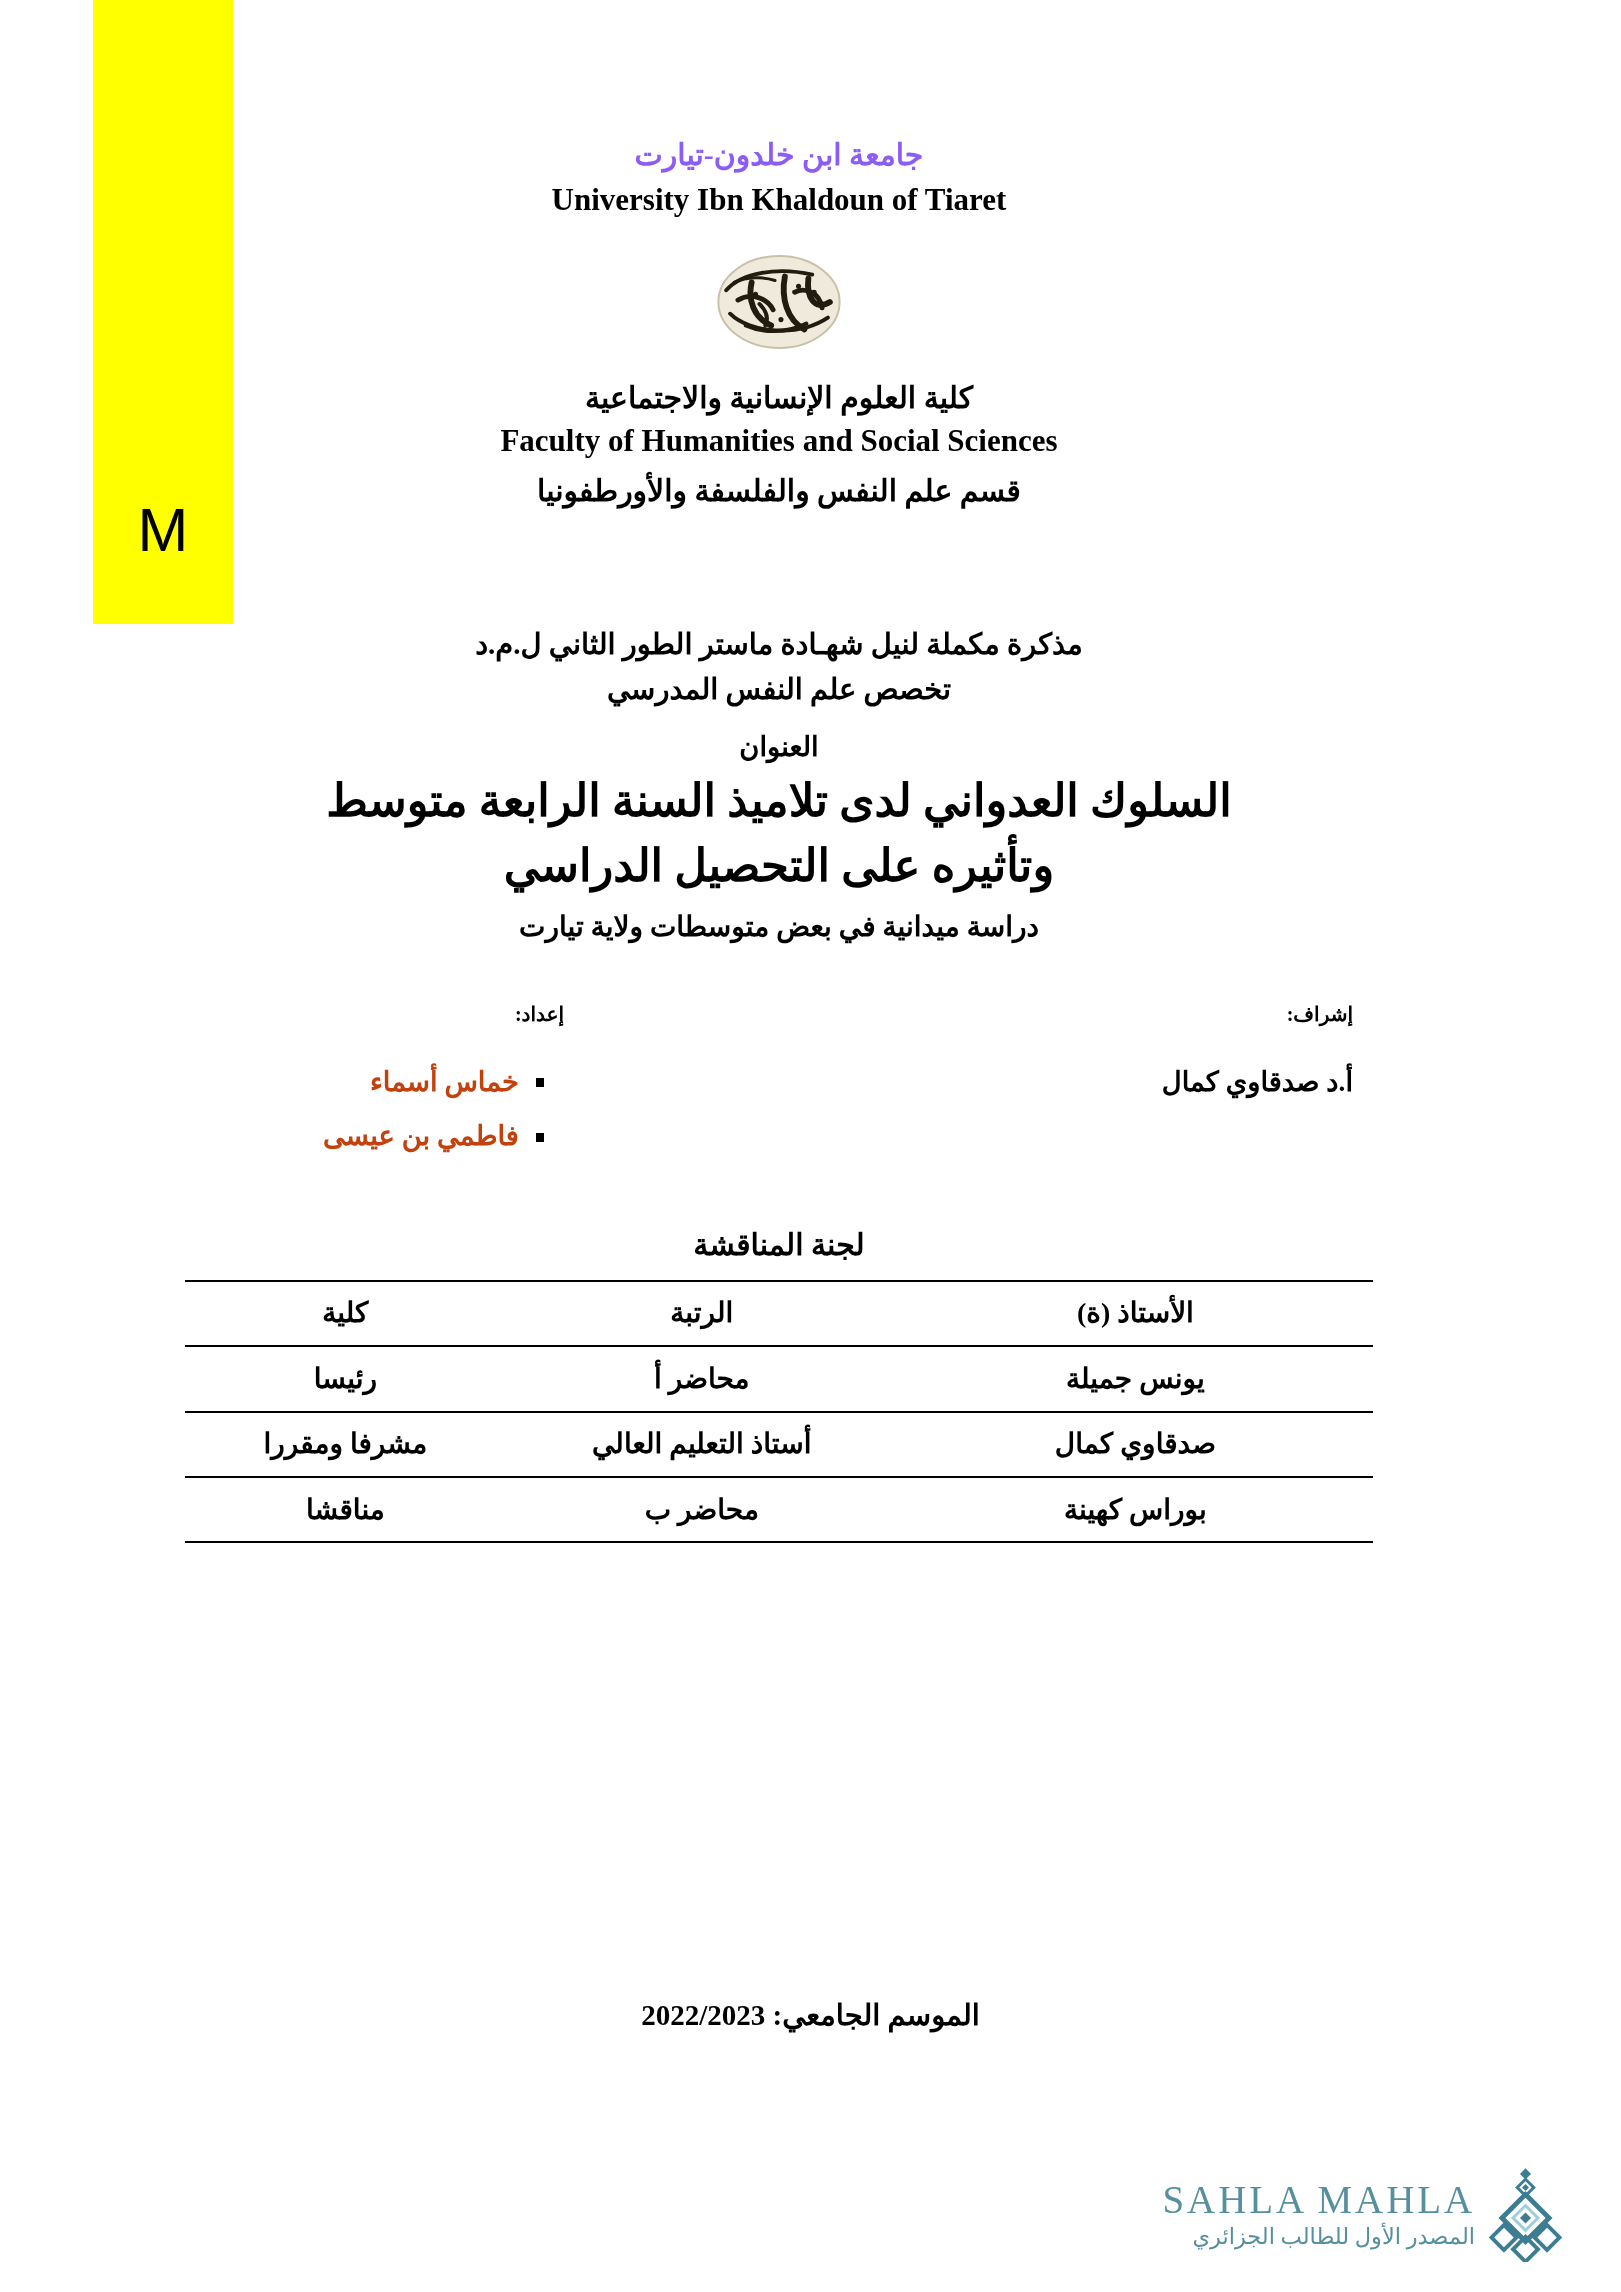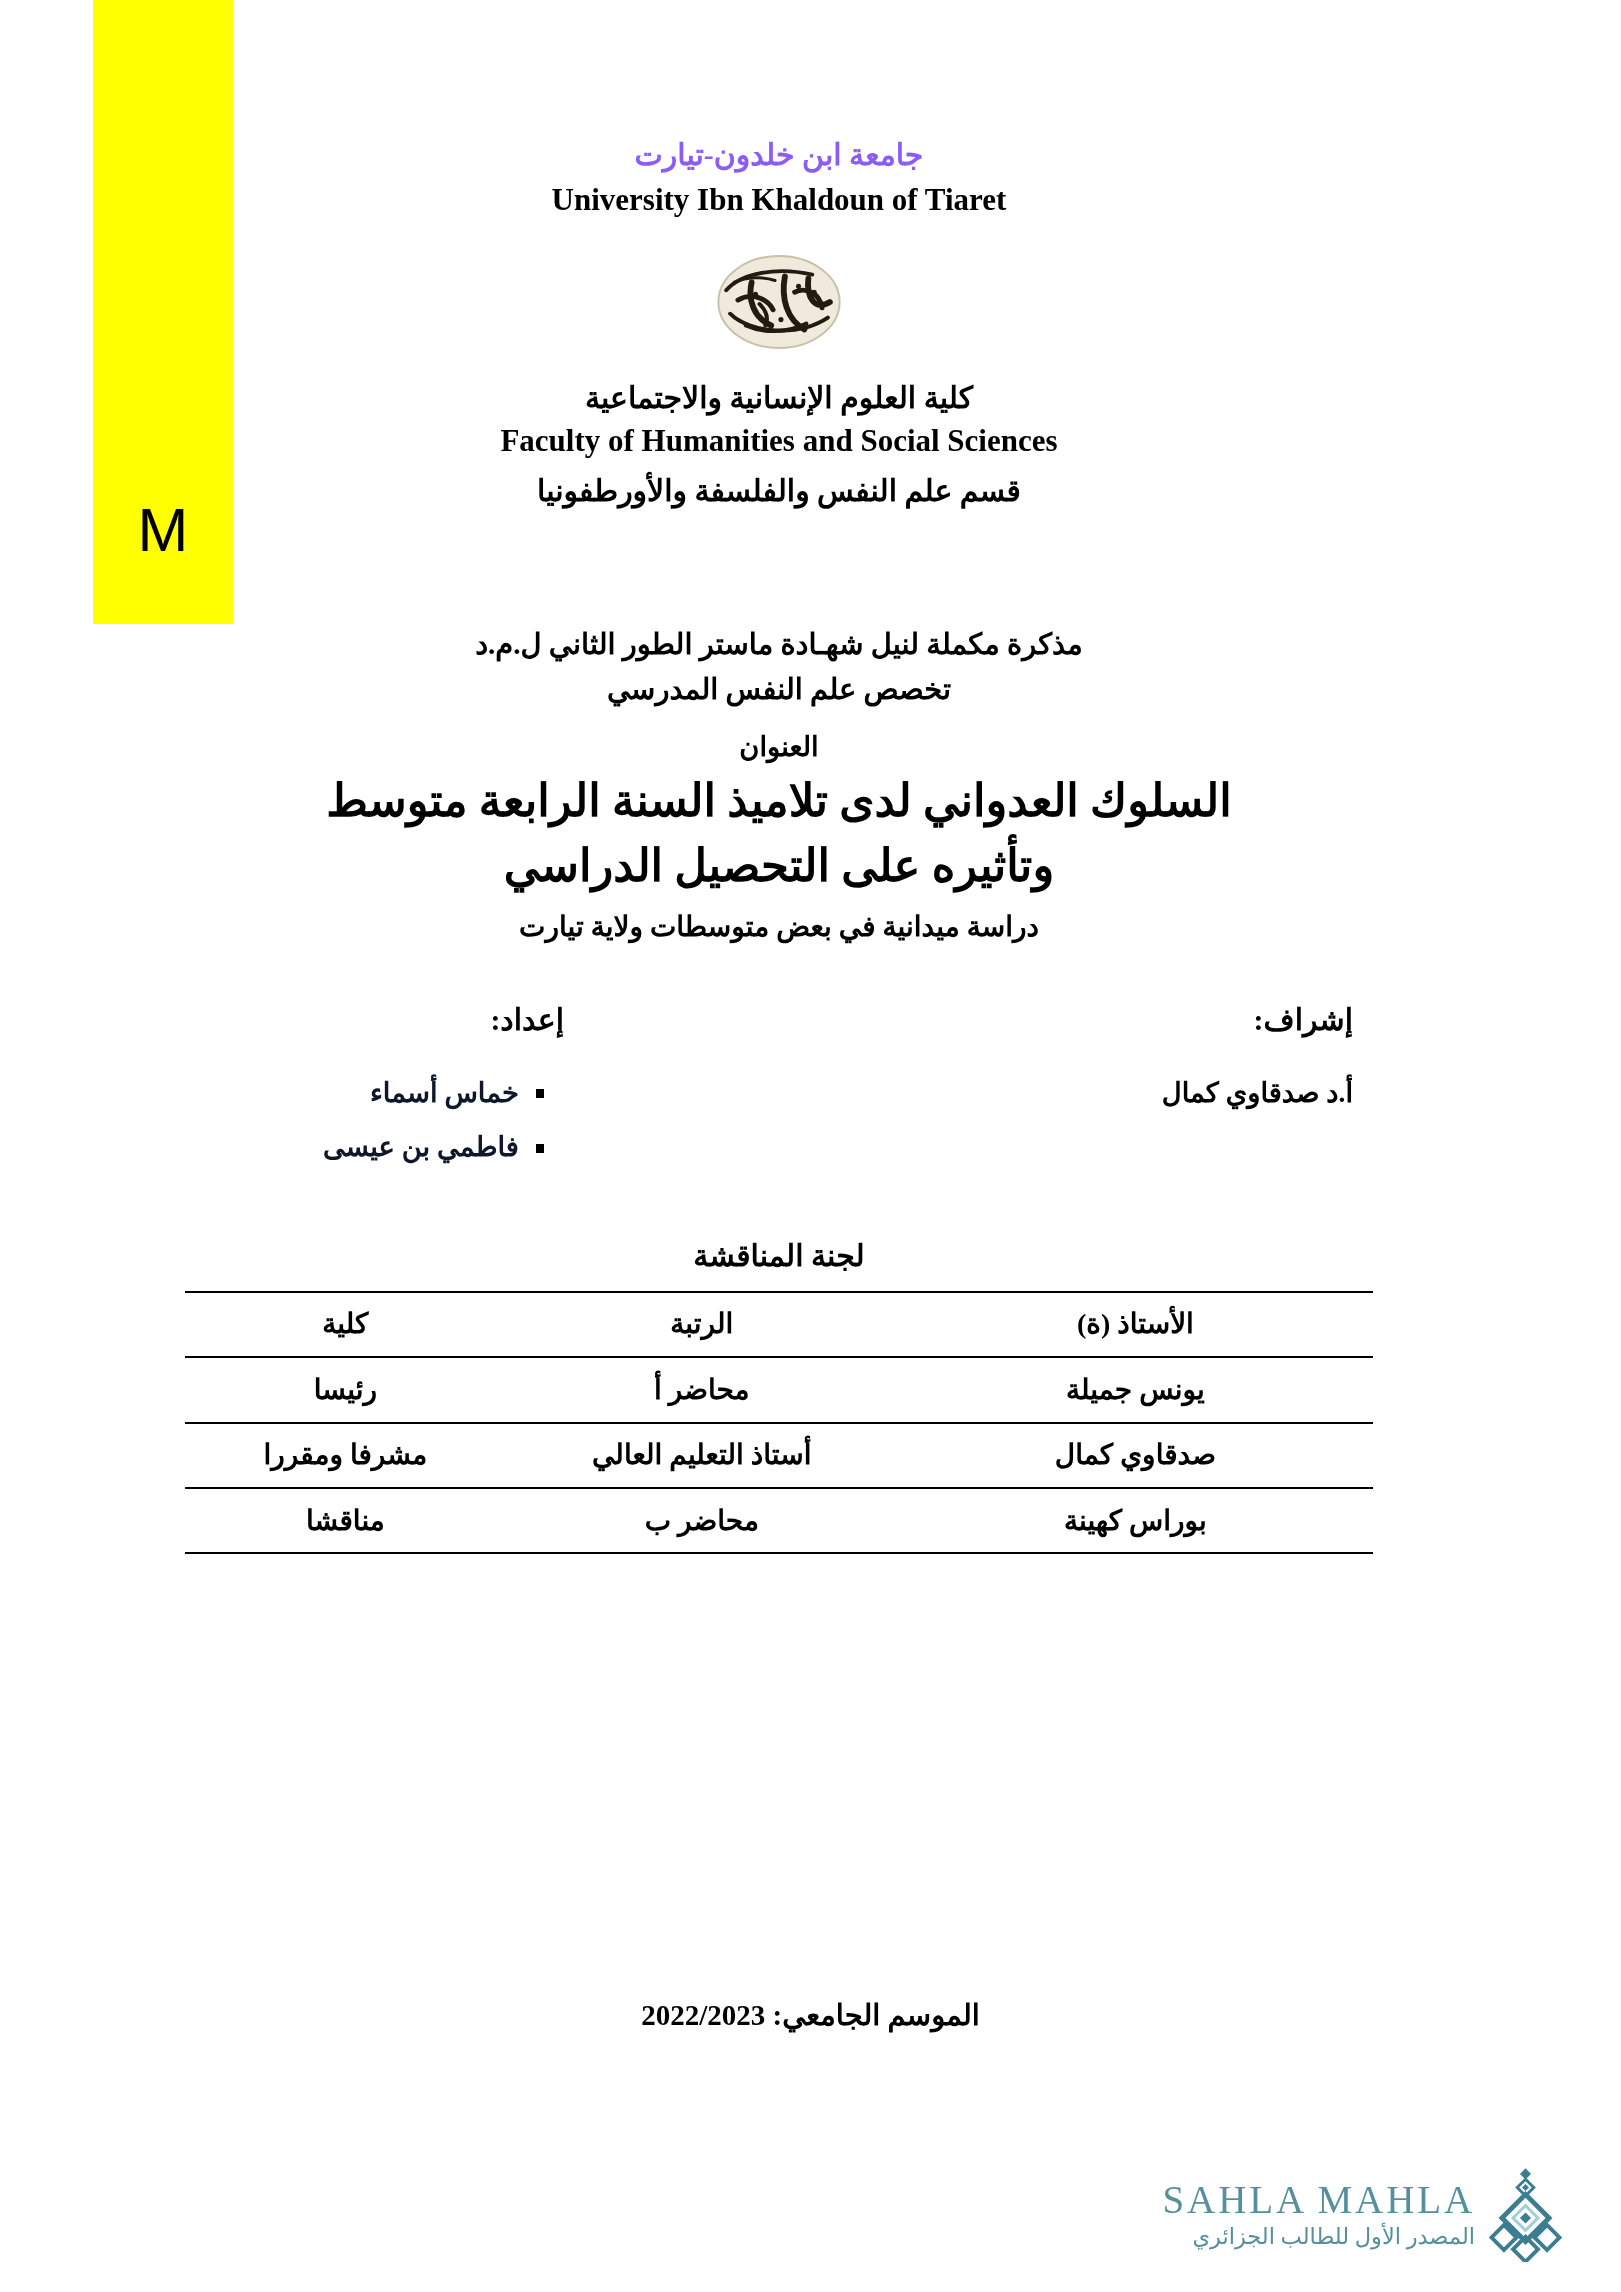--- a/index.html
+++ b/index.html
@@ -151,34 +151,34 @@
     justify-content: space-between;
     padding: 0 29px 0 147px;
   }
   .people-col {
     text-align: right;
     direction: rtl;
   }
   .people-col.left-col { text-align: right; margin-right: 0; }
   .people-head {
     font-family: "Liberation Serif", serif;
-    font-size: 30px;
+    font-size: 20px;
     font-weight: 700;
     color: #000;
   }
   .people-list {
     list-style: none;
     margin: 29px 0 0;
     padding: 0 19.6px 0 0;
   }
   .people-list li {
     font-family: "Liberation Serif", serif;
     font-size: 27.4px;
     font-weight: 700;
-    color: #0f172a;
+    color: #c2410c;
     line-height: 2.0;
     position: relative;
     padding-right: 25.5px;
   }
   .people-list li::before {
     content: "";
     position: absolute;
     right: 0;
     top: 23.5px;
     width: 8.8px;

